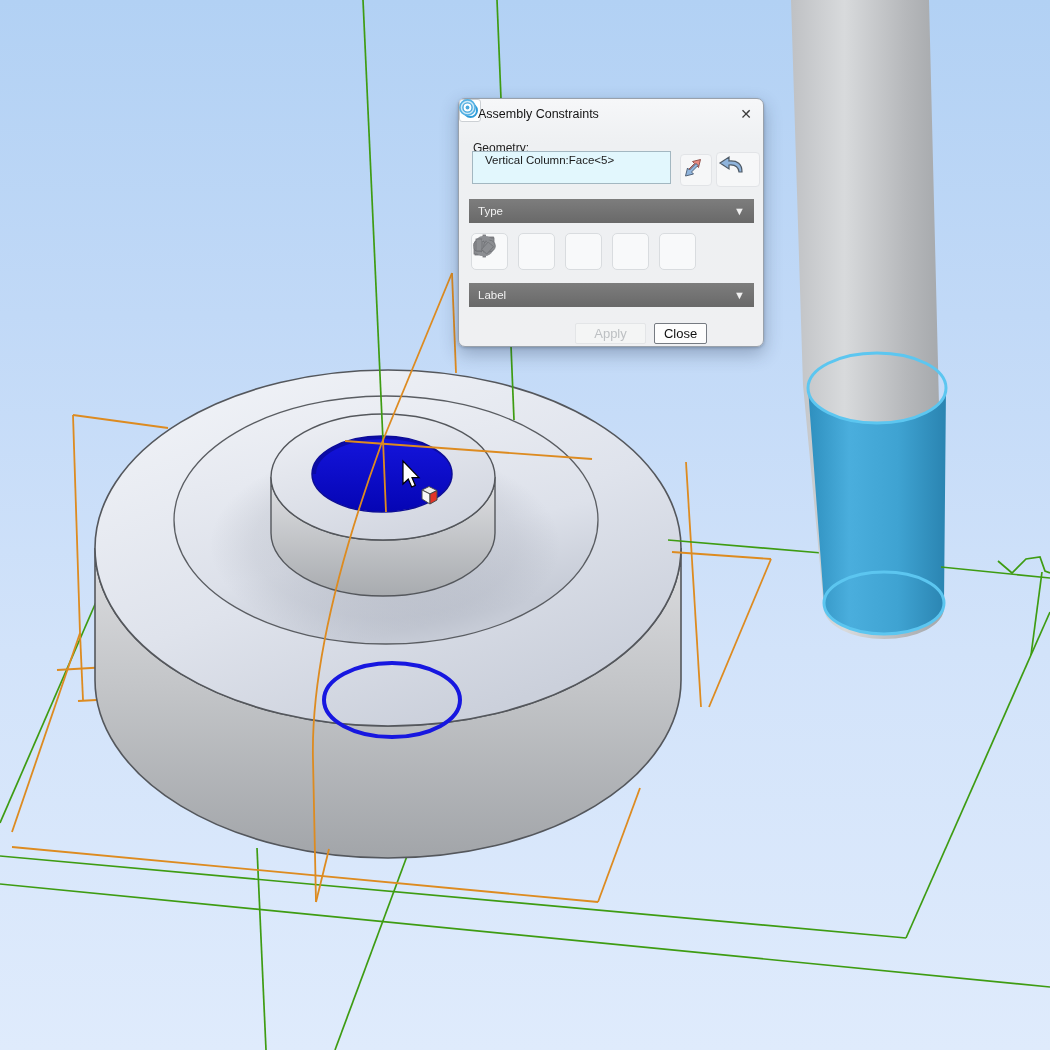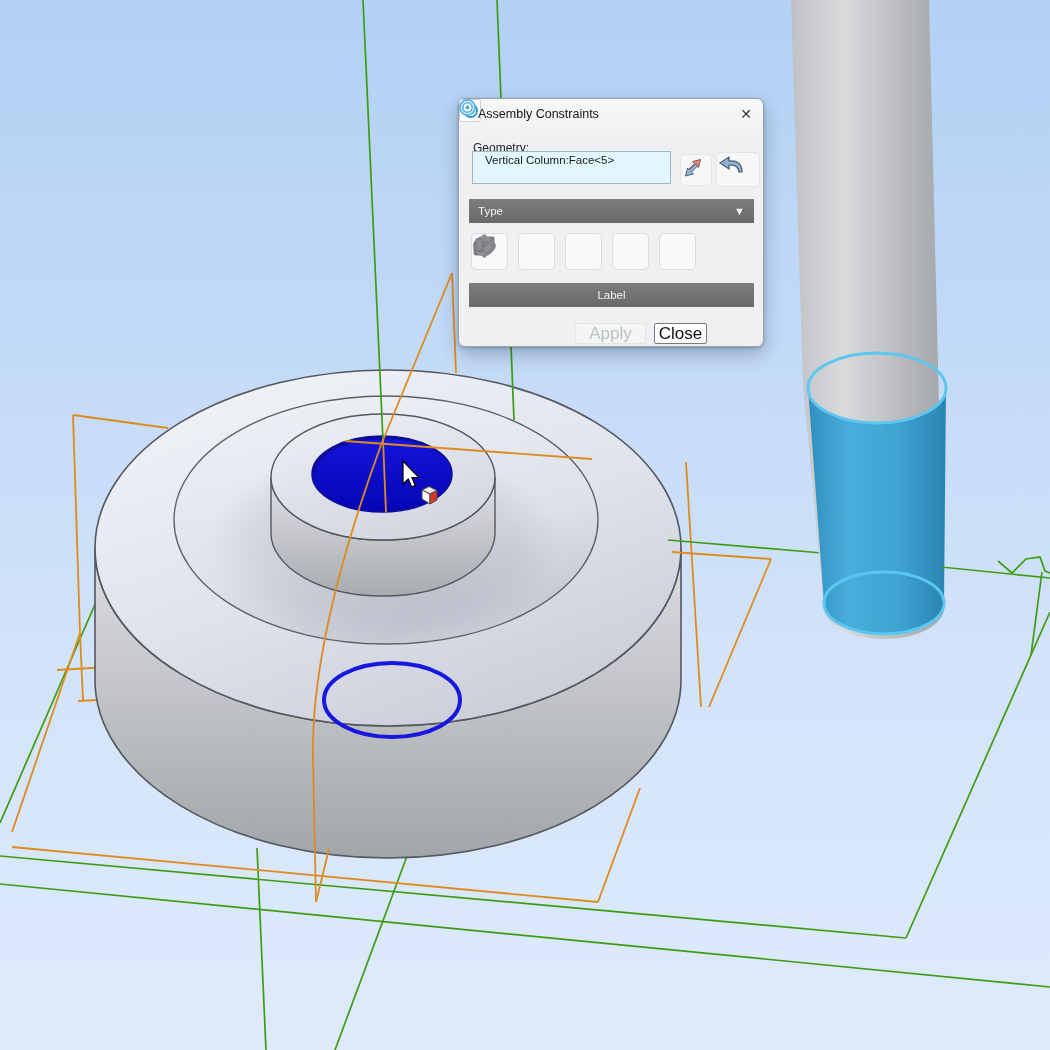--- a/index.html
+++ b/index.html
@@ -24,21 +24,21 @@
     font-size:11.5px;color:#1a1a1a;padding:2px 12px;overflow:hidden;white-space:nowrap;}
   .tool-btn{position:absolute;background:#f6f7f8;border:1px solid #e2e4e7;border-radius:4px;
     display:flex;align-items:center;justify-content:center;box-sizing:border-box;}
   .hdr-bar{position:absolute;left:10px;width:285px;height:24px;box-sizing:border-box;
     background:linear-gradient(180deg,#7d7d7d,#696969);color:#f2f2f2;font-size:11.5px;
     line-height:24px;padding:0 9px;display:flex;align-items:center;}
   .hdr-bar .tri{margin-left:auto;font-size:11px;color:#f0f0f0;}
   .ctype-row{position:absolute;left:12px;top:134px;display:flex;gap:10px;}
   .ctype-btn{width:37px;height:37px;background:#f8f9fa;border:1px solid #d9dcdf;border-radius:5px;
     display:flex;align-items:center;justify-content:center;box-sizing:border-box;}
-  .btn{position:absolute;height:21px;font-size:17px;border-radius:2px;
+  .btn{position:absolute;height:21px;font-size:13px;border-radius:2px;
     display:flex;align-items:center;justify-content:center;box-sizing:border-box;}
   .btn-apply{left:116px;top:224px;width:71px;background:#f4f5f5;border:1px solid #e3e5e7;color:#bdc0c3;}
   .btn-close{left:195px;top:224px;width:53px;background:#fdfdfd;border:1px solid #767b82;color:#111;}
   .btn-help{left:276px;top:223px;width:22px;height:23px;background:#fff;border:1px solid #ccd0d4;
     border-radius:3px;display:flex;align-items:center;justify-content:center;box-sizing:border-box;}
   .btn-help .q{width:15px;height:15px;border:2px solid #2f9cd8;border-radius:50%;color:#2f9cd8;
     font-weight:bold;font-size:10.5px;display:flex;align-items:center;justify-content:center;box-sizing:border-box;}
 </style>
 </head>
 <body>
@@ -228,21 +228,21 @@
     </div>
     <div class="ctype-btn" title="Angle">
       <svg width="26" height="26" viewBox="0 0 26 26">
         <rect x="5" y="6" width="6" height="12" fill="#8c8e92" stroke="#6f7175" stroke-width="0.8"></rect>
         <rect x="13" y="10" width="7" height="10" fill="#8c8e92" stroke="#6f7175" stroke-width="0.8" transform="rotate(42 16.5 15)"></rect>
         <path d="M11,6.5 Q17,6 20,10" fill="none" stroke="#8c8e92" stroke-width="1.6"></path>
       </svg>
     </div>
   </div>
 
-  <div class="hdr-bar" style="top:184px;flex-direction:column;">
+  <div class="hdr-bar" style="top:184px;">
     <span>Label</span>
     <span class="tri">▼</span>
   </div>
 
   <div class="btn btn-apply" aria-disabled="true">Apply</div>
   <div class="btn btn-close">Close</div>
   <div class="btn-help">
     <span class="q">?</span>
   </div>
 

